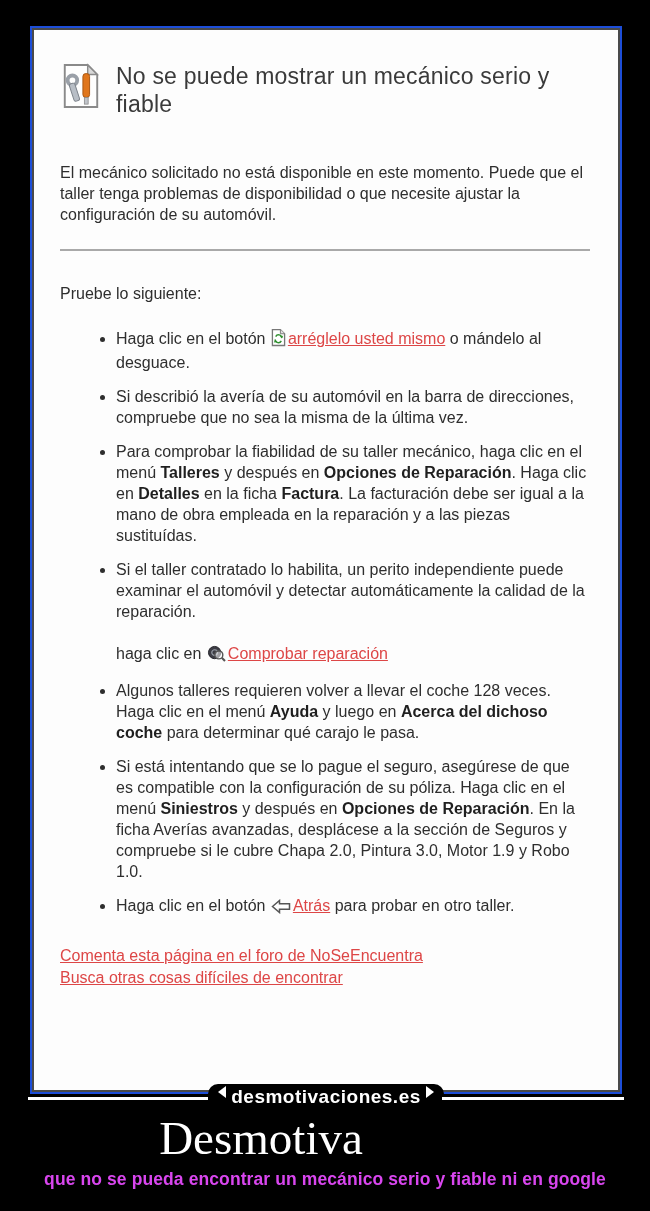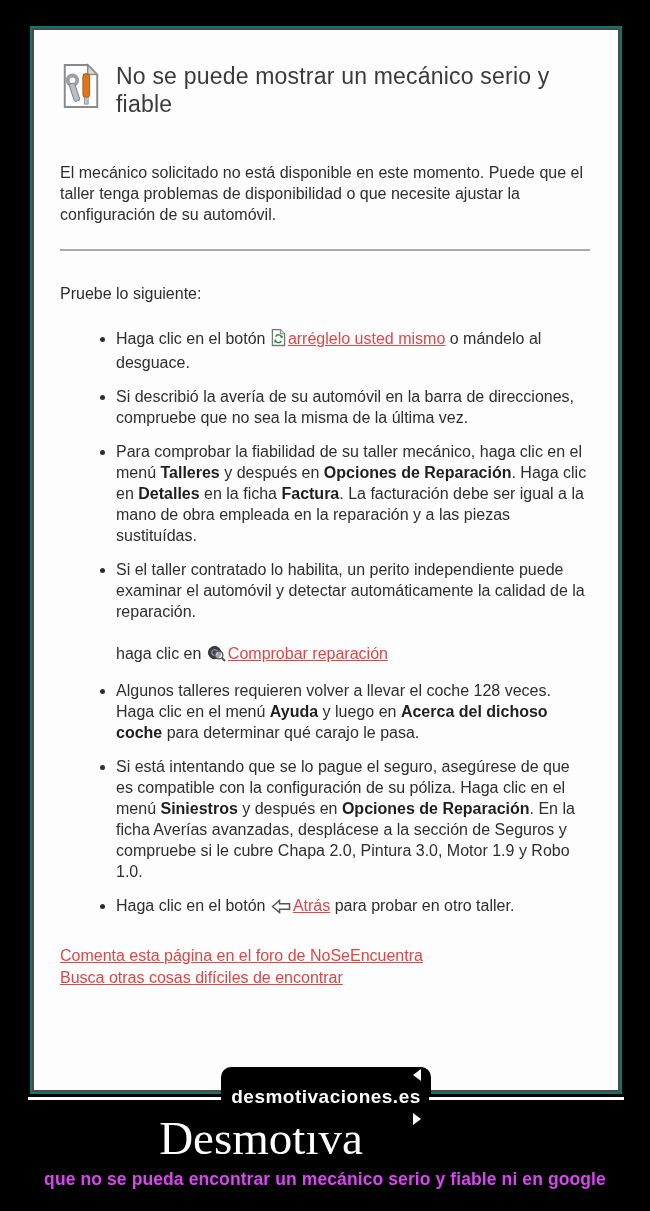--- a/index.html
+++ b/index.html
@@ -4,21 +4,21 @@
 <style>
   html,body{margin:0;padding:0;}
   body{
     width:650px;height:1211px;overflow:hidden;position:relative;
     background:#000;
     font-family:"Liberation Sans","DejaVu Sans",sans-serif;
   }
   
   .shot-frame{
     position:absolute;left:30px;top:26px;width:592px;height:1068px;
-    border:2px solid #0f766e;background:#15803d;box-sizing:border-box;
+    border:2px solid #1d4ed8;background:#15803d;box-sizing:border-box;
   }
   .shot-inner{
     width:100%;height:100%;box-sizing:border-box;
     border:2px solid #4a4a4a;background:#fdfdfd;
     padding:28px 28px 0 26px;overflow:hidden;
     color:#2e2e2e;font-size:16px;line-height:21px;
   }
   .err-header{display:flex;align-items:flex-start;gap:14px;margin-top:4px;}
   .err-title{
     font-size:23px;line-height:28px;font-weight:400;color:#3a3a3a;
@@ -35,24 +35,24 @@
   .footer-text{margin:10px 0 0 0;max-width:528px;}
   .bottom-links{margin:26px 0 0 0;display:block;line-height:22px;}
   .bottom-links a{display:block;width:fit-content;}
   
   .watermark{
     position:absolute;left:28px;top:1085px;width:596px;height:26px;
     display:flex;align-items:center;z-index:3;
   }
   .wm-line{flex:1;height:3px;background:#fff;}
   .wm-pill{
-    display:flex;align-items:flex-end;gap:5px;
+    display:flex;align-items:flex-start;gap:5px;
     background:#000;color:#fff;border-radius:10px;
     padding:2px 10px 4px 10px;margin:9px -2px;
-    font-weight:700;font-size:19px;letter-spacing:0.5px;flex-direction:column;
+    font-weight:700;font-size:19px;letter-spacing:0.5px;
   }
   .wm-chev-r{width:0;height:0;border-top:6px solid transparent;border-bottom:6px solid transparent;border-left:8px solid #fff;}
   .wm-chev-l{width:0;height:0;border-top:6px solid transparent;border-bottom:6px solid transparent;border-right:8px solid #fff;}
   
   .poster-title{
     position:absolute;left:0;top:1112px;width:522px;text-align:center;
     color:#fff;font-family:"Liberation Serif","DejaVu Serif",serif;
     font-size:47px;line-height:52px;font-weight:400;
   }
   .poster-caption{

